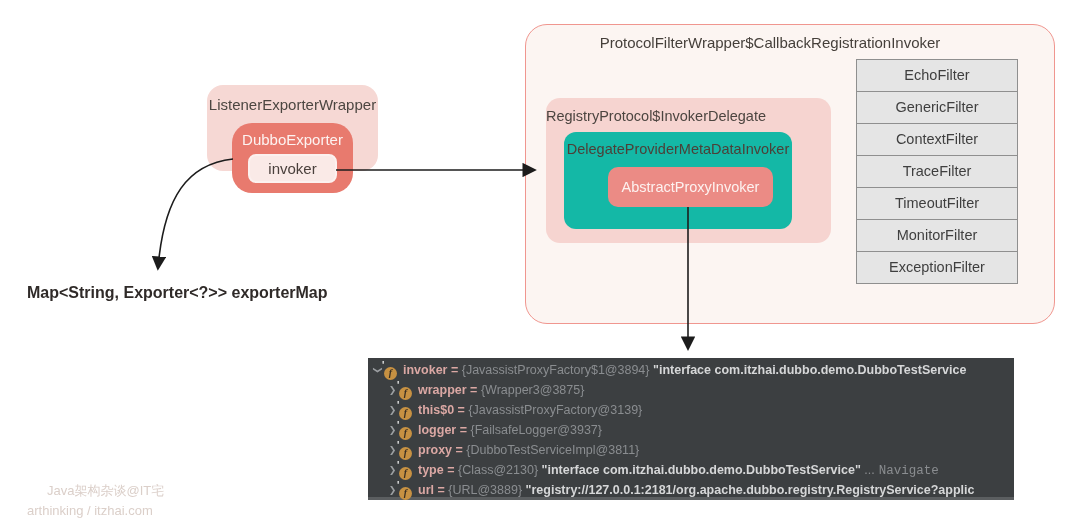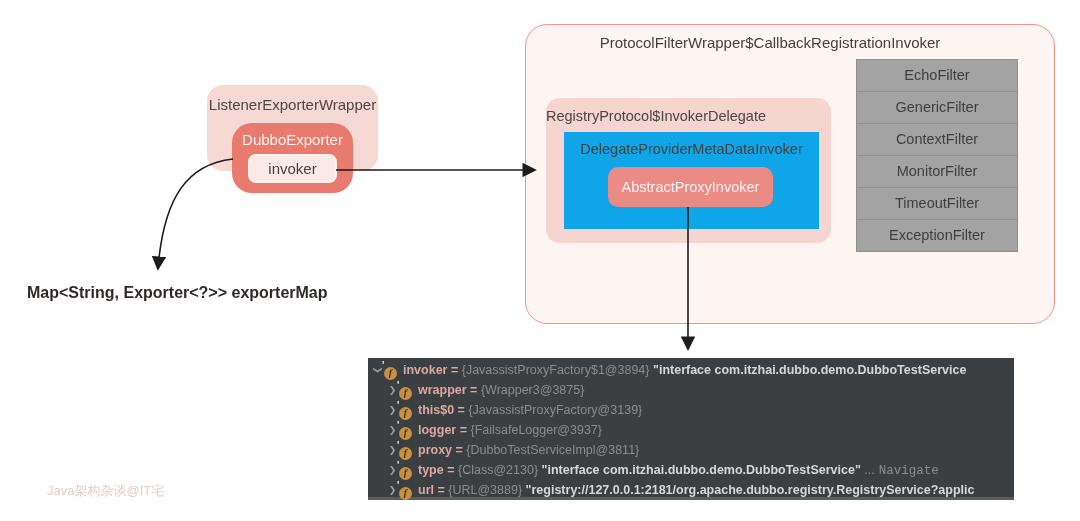--- a/index.html
+++ b/index.html
@@ -7,30 +7,30 @@
           font-family:"Liberation Sans","DejaVu Sans",sans-serif;padding-left:36px;}
 
   
   .bigbox{position:absolute;left:525px;top:24px;width:530px;height:300px;
           background:#fcf5f2;border:1.5px solid #f0968f;border-radius:22px;box-sizing:border-box;}
   .bigbox-title{position:absolute;left:0;right:40px;top:9px;text-align:center;
           font-size:15px;color:#453f3a;}
   .reg-box{position:absolute;left:20px;top:73px;width:285px;height:145px;
           background:#f6d4d0;border-radius:14px;}
   .reg-title{margin-top:10px;font-size:14.5px;color:#4c4540;}
-  .del-box{position:absolute;left:18px;top:34px;width:255px;height:97px;
-          background:#0ea5e9;border-radius:0;}
+  .del-box{position:absolute;left:18px;top:34px;width:228px;height:97px;
+          background:#14b8a6;border-radius:12px;}
   .del-title{margin-top:9px;text-align:center;font-size:14.5px;color:#4c4038;}
   .abs-box{position:absolute;left:44px;top:35px;width:165px;height:40px;
           background:#eb8b85;border-radius:10px;color:#fdf2f0;
           text-align:center;line-height:40px;font-size:14.5px;}
 
   
   .filters{position:absolute;left:330px;top:34px;width:162px;
-          border:1px solid #8f8f8f;background:#a3a3a3;box-sizing:border-box;}
+          border:1px solid #8f8f8f;background:#e5e5e5;box-sizing:border-box;}
   .filter-item{height:31px;line-height:31px;text-align:center;font-size:14.5px;color:#3f3f3f;
           border-top:1px solid #8f8f8f;}
   .filter-item:first-child{border-top:none;}
 
   
   .listener-box{position:absolute;left:207px;top:85px;width:171px;height:86px;
           background:#f6d8d4;border-radius:16px;}
   .listener-title{margin-top:11px;text-align:center;font-size:15px;color:#4c4641;}
   .dubbo-box{position:absolute;left:25px;top:38px;width:121px;height:70px;
           background:#e87a6e;border-radius:20px;}
@@ -81,22 +81,23 @@
       <div class="del-box">
         <div class="del-title">DelegateProviderMetaDataInvoker</div>
         <div class="abs-box">AbstractProxyInvoker</div>
       </div>
     </div>
 
     <div class="filters" id="filters">
         <div class="filter-item">EchoFilter</div>
         <div class="filter-item">GenericFilter</div>
         <div class="filter-item">ContextFilter</div>
+        <div class="filter-item">TraceFilter</div>
+        <div class="filter-item">TimeoutFilter</div>
         <div class="filter-item">MonitorFilter</div>
-        <div class="filter-item">TimeoutFilter</div>
         <div class="filter-item">ExceptionFilter</div>
       </div>
   </div>
 
   <div class="listener-box">
     <div class="listener-title">ListenerExporterWrapper</div>
     <div class="dubbo-box">
       <div class="dubbo-title">DubboExporter</div>
       <div class="invoker-box">invoker</div>
     </div>
@@ -121,15 +122,16 @@
       <div class="dbg-row" style="padding-left: 19px;"><span class="chev">❯</span><span class="ficon">f<i class="fq">'</i></span><span class="vname">wrapper</span><span class="veq"> = </span><span class="vval">{Wrapper3@3875}</span></div>
       <div class="dbg-row" style="padding-left: 19px;"><span class="chev">❯</span><span class="ficon">f<i class="fq">'</i></span><span class="vname">this$0</span><span class="veq"> = </span><span class="vval">{JavassistProxyFactory@3139}</span></div>
       <div class="dbg-row" style="padding-left: 19px;"><span class="chev">❯</span><span class="ficon">f<i class="fq">'</i></span><span class="vname">logger</span><span class="veq"> = </span><span class="vval">{FailsafeLogger@3937}</span></div>
       <div class="dbg-row" style="padding-left: 19px;"><span class="chev">❯</span><span class="ficon">f<i class="fq">'</i></span><span class="vname">proxy</span><span class="veq"> = </span><span class="vval">{DubboTestServiceImpl@3811}</span></div>
       <div class="dbg-row" style="padding-left: 19px;"><span class="chev">❯</span><span class="ficon">f<i class="fq">'</i></span><span class="vname">type</span><span class="veq"> = </span><span class="vval">{Class@2130} </span><span class="vstr">"interface com.itzhai.dubbo.demo.DubboTestService"</span><span class="vdots"> ...</span><span class="vnav">Navigate</span></div>
       <div class="dbg-row" style="padding-left: 19px;"><span class="chev">❯</span><span class="ficon">f<i class="fq">'</i></span><span class="vname">url</span><span class="veq"> = </span><span class="vval">{URL@3889} </span><span class="vstr">"registry://127.0.0.1:2181/org.apache.dubbo.registry.RegistryService?applic</span></div>
     </div>
 
   <div class="watermark">
     <div class="wm1">Java架构杂谈@IT宅</div>
+    <div class="wm2">arthinking / itzhai.com</div>
   </div>
 
 </div>
 
 </body></html>

